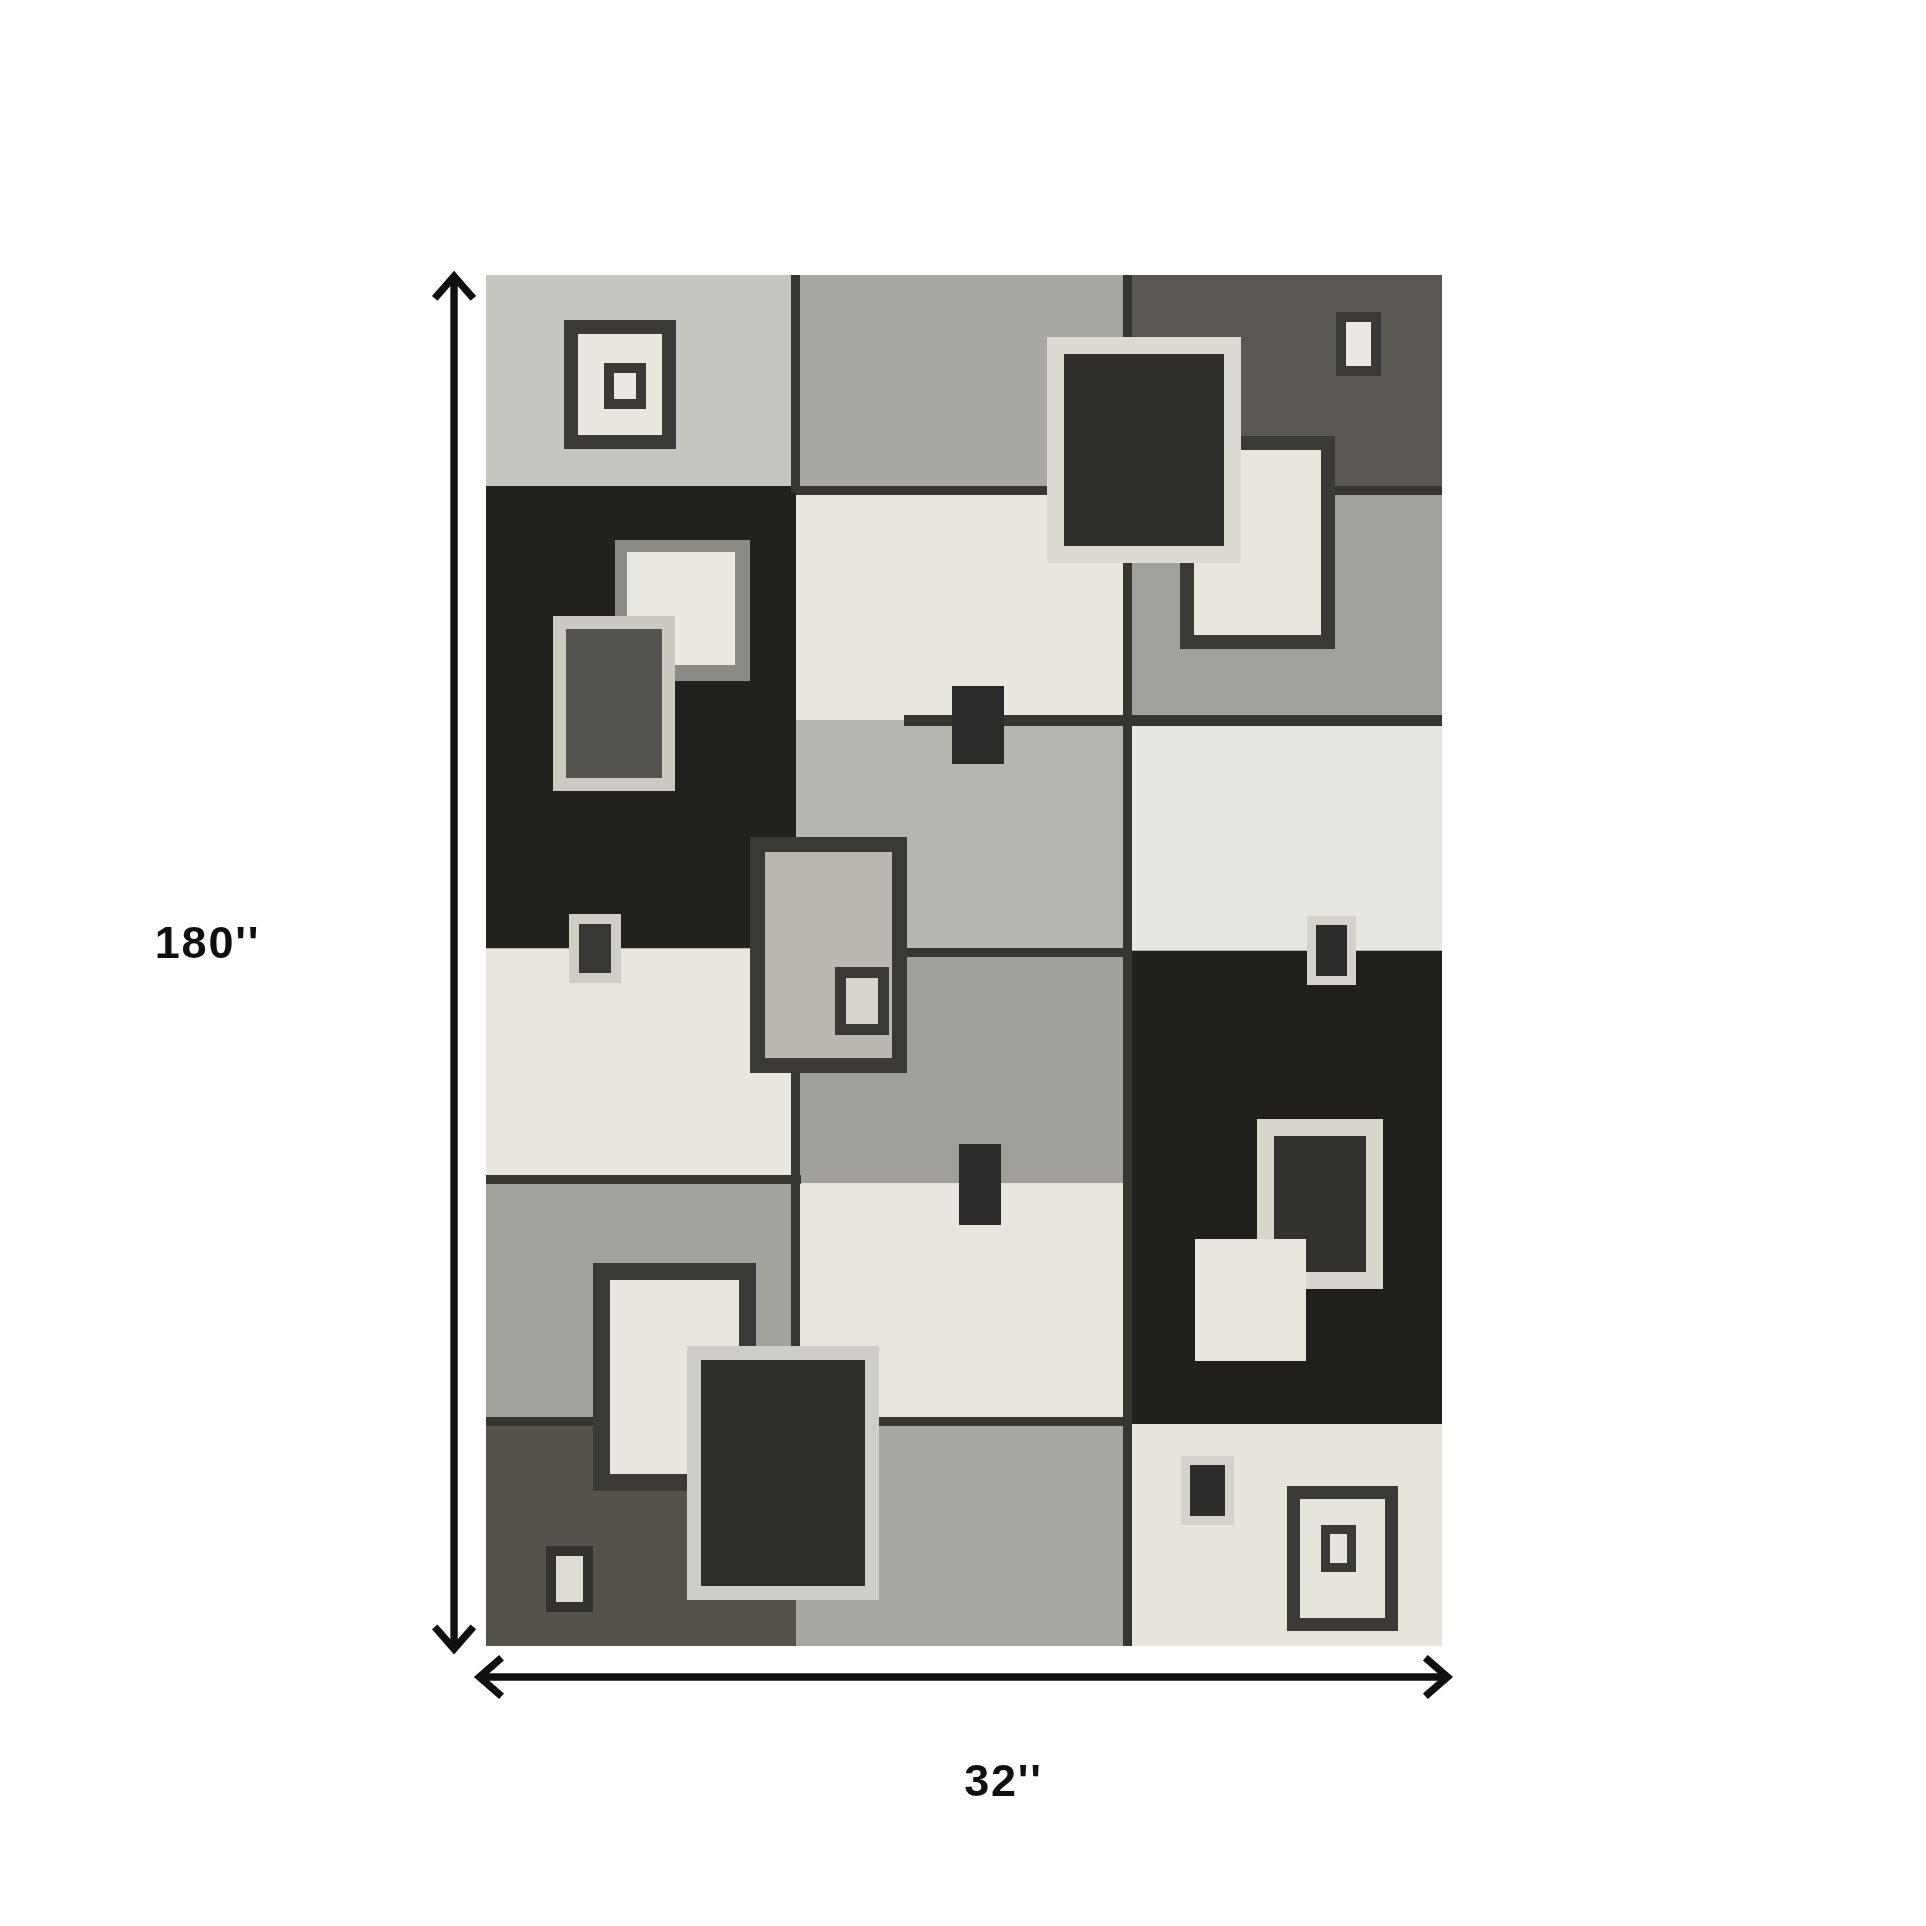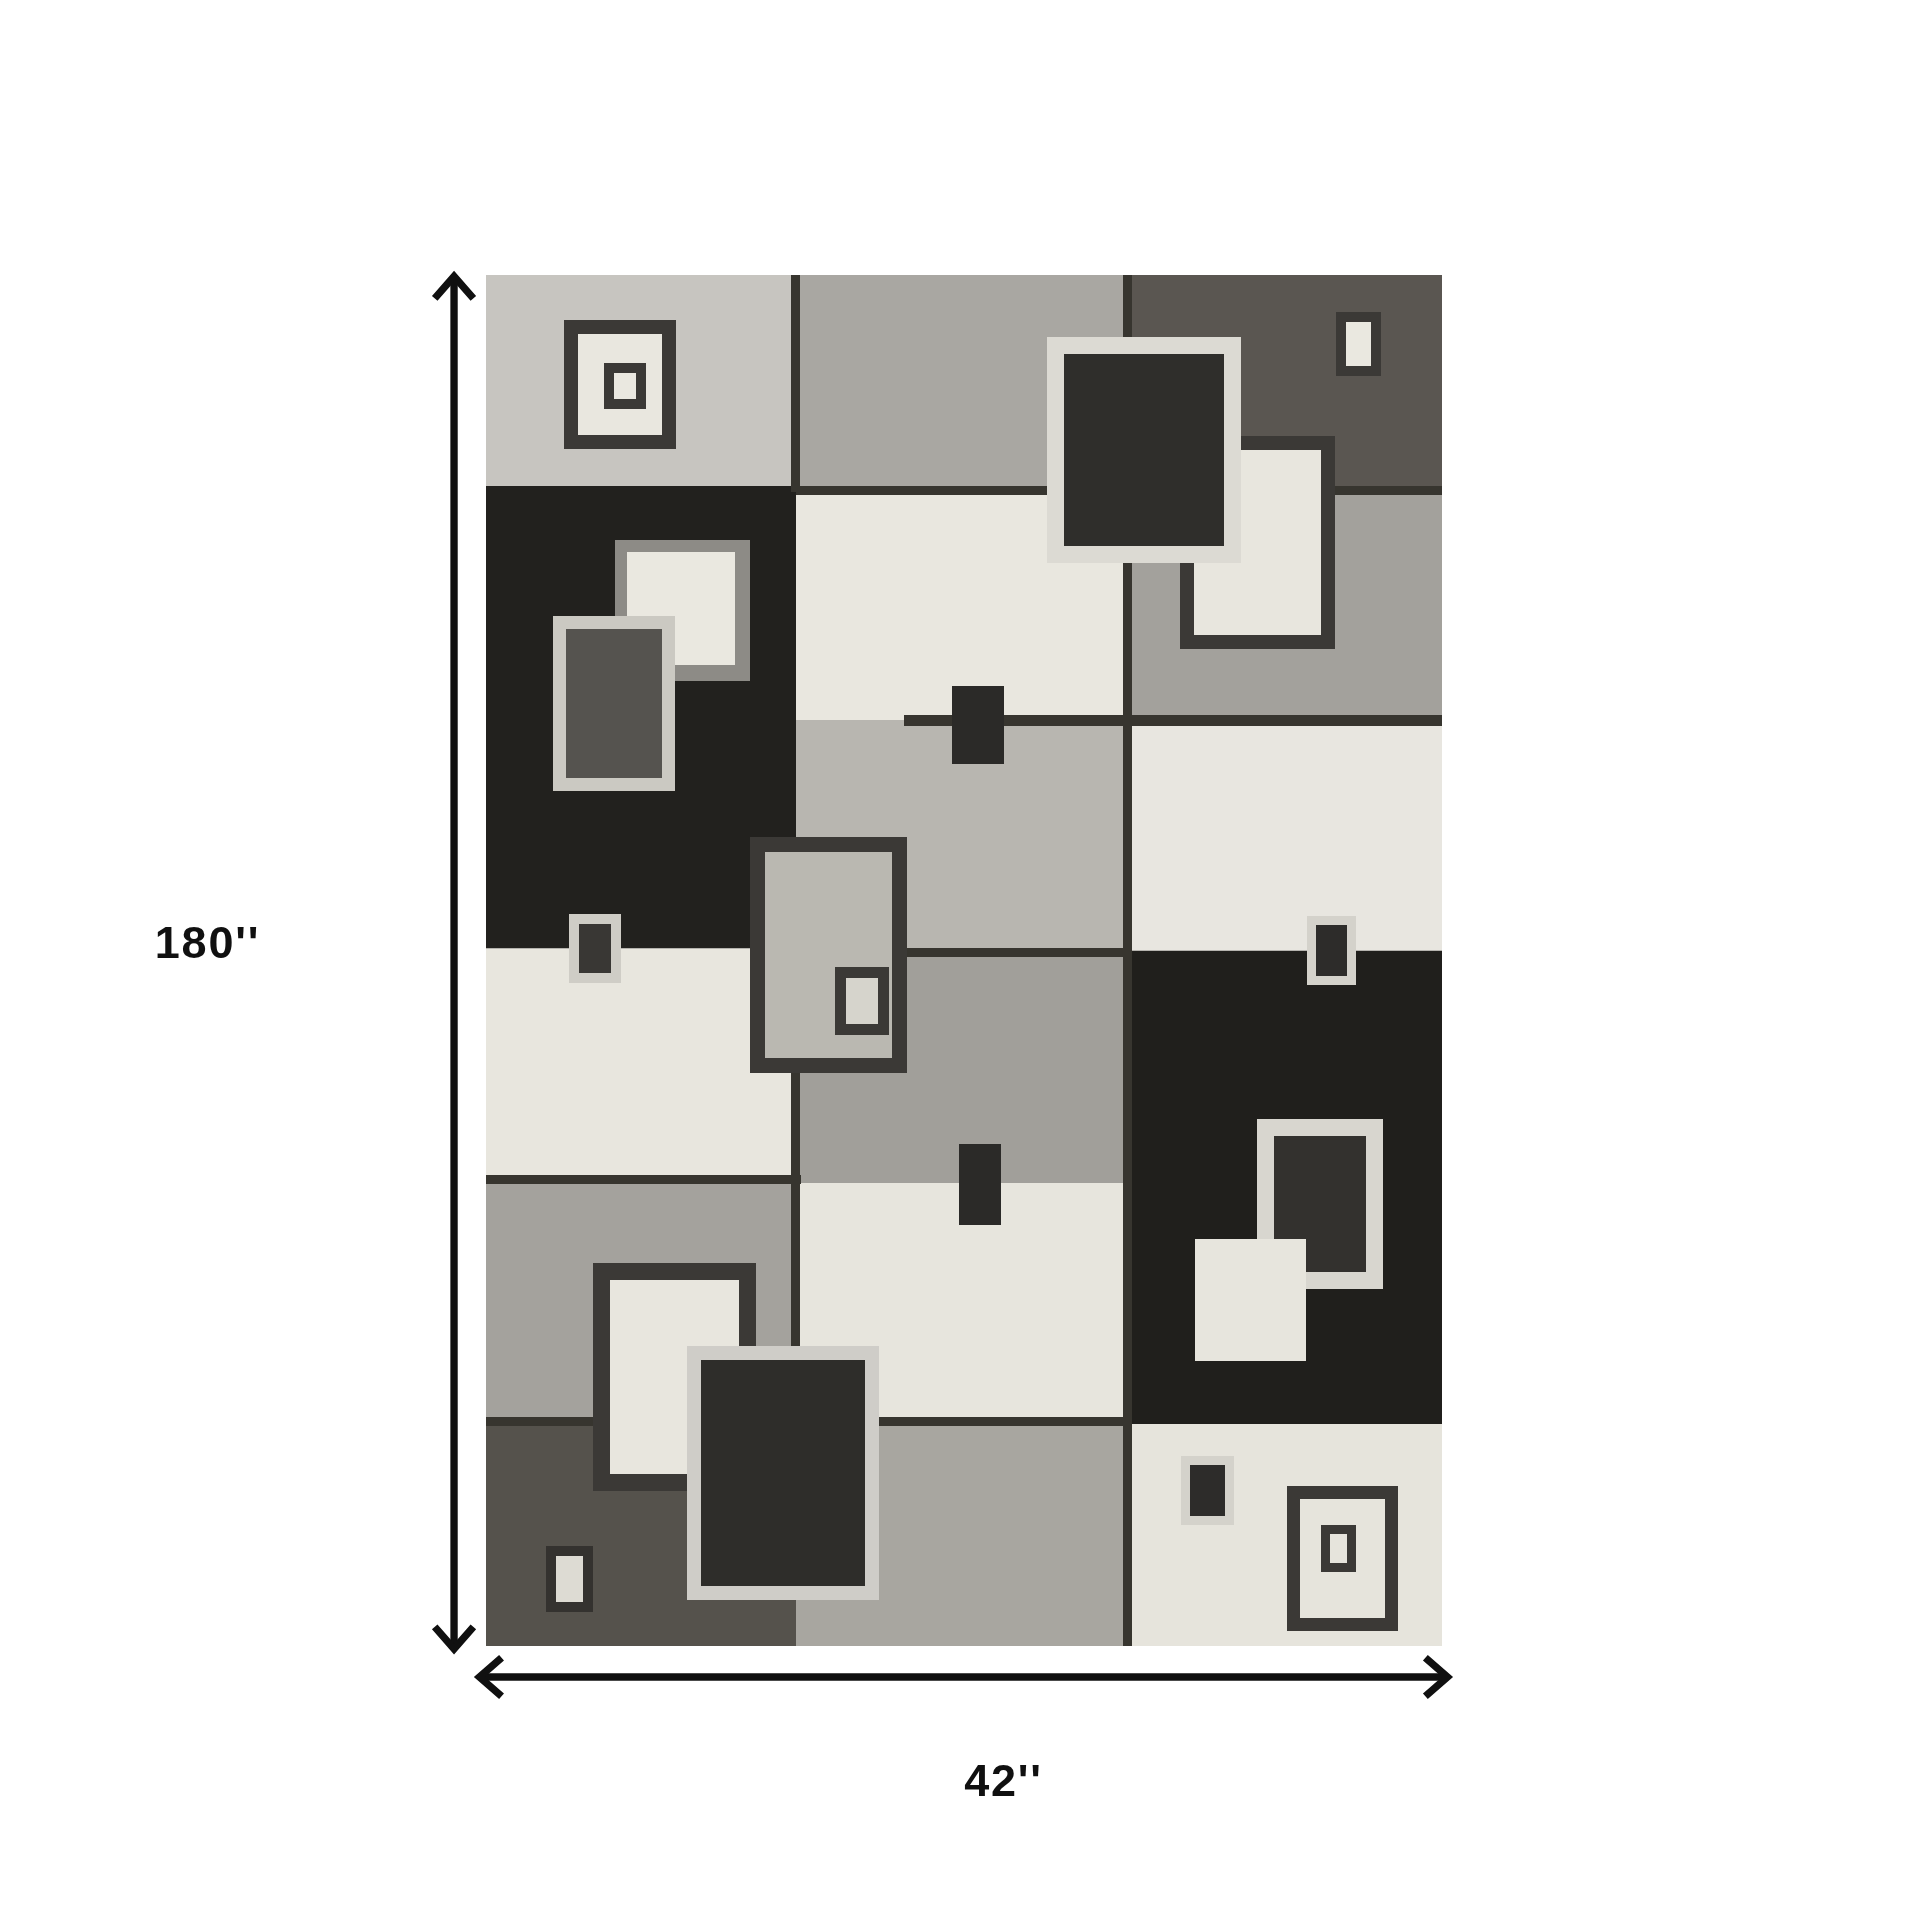--- a/index.html
+++ b/index.html
@@ -79,16 +79,16 @@
     <polyline class="arrow-stroke" points="16,1477 37,1501 58,1477" stroke-width="8" fill="none" stroke="#101010"></polyline>
   </svg>
 
   <svg class="dim-arrow" style="left:469px;top:1642px;" width="988" height="70" viewBox="0 0 1070 76">
     <line class="arrow-stroke" x1="10" y1="38" x2="1061" y2="38" stroke-width="8" fill="none" stroke="#101010"></line>
     <polyline class="arrow-stroke" points="34,17 10,38 34,59" stroke-width="8" fill="none" stroke="#101010"></polyline>
     <polyline class="arrow-stroke" points="1037,17 1061,38 1037,59" stroke-width="8" fill="none" stroke="#101010"></polyline>
   </svg>
 
   <div class="dim-label" style="left:120px;top:919px;">180''</div>
-  <div class="dim-label" style="left:916px;top:1757px;">42''</div>
+  <div class="dim-label" style="left:916px;top:1757px;">32''</div>
 
 </div>
 
 
 </body></html>

